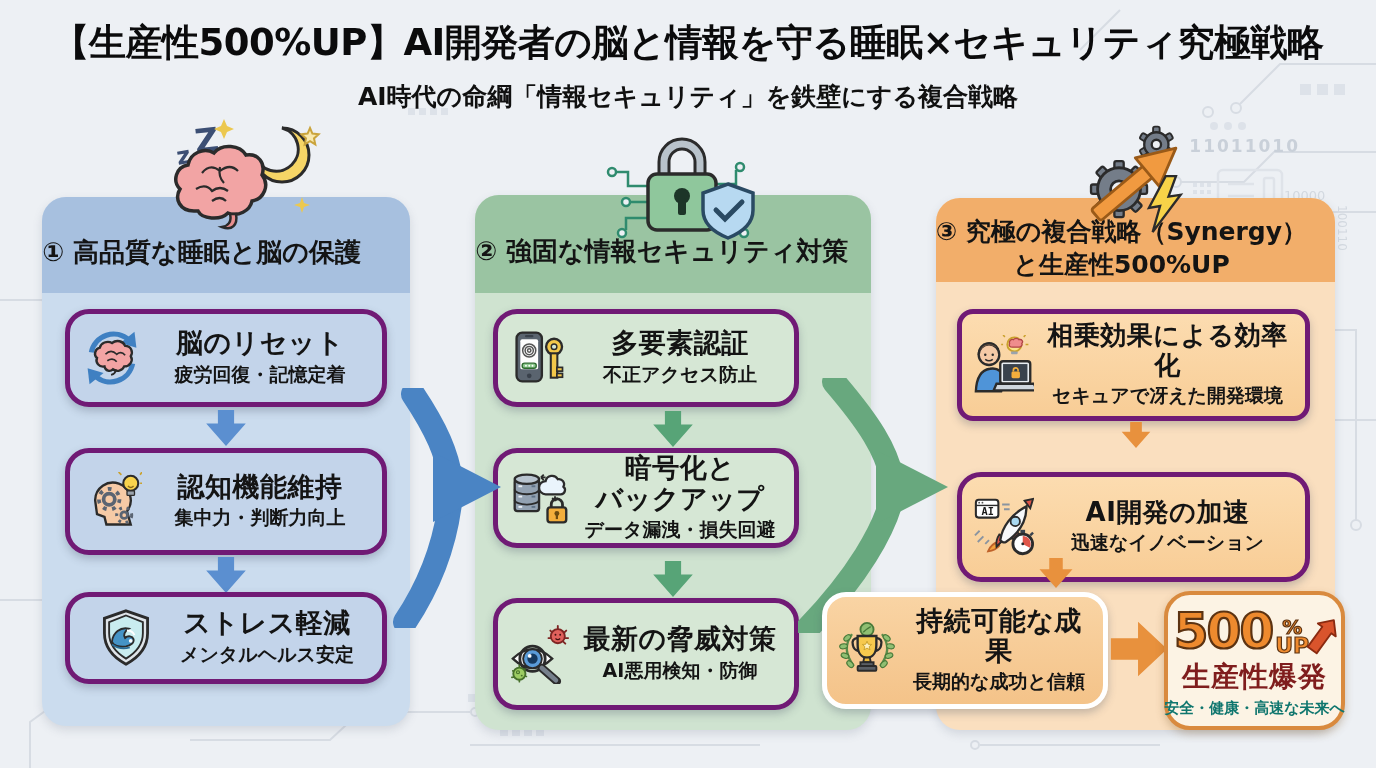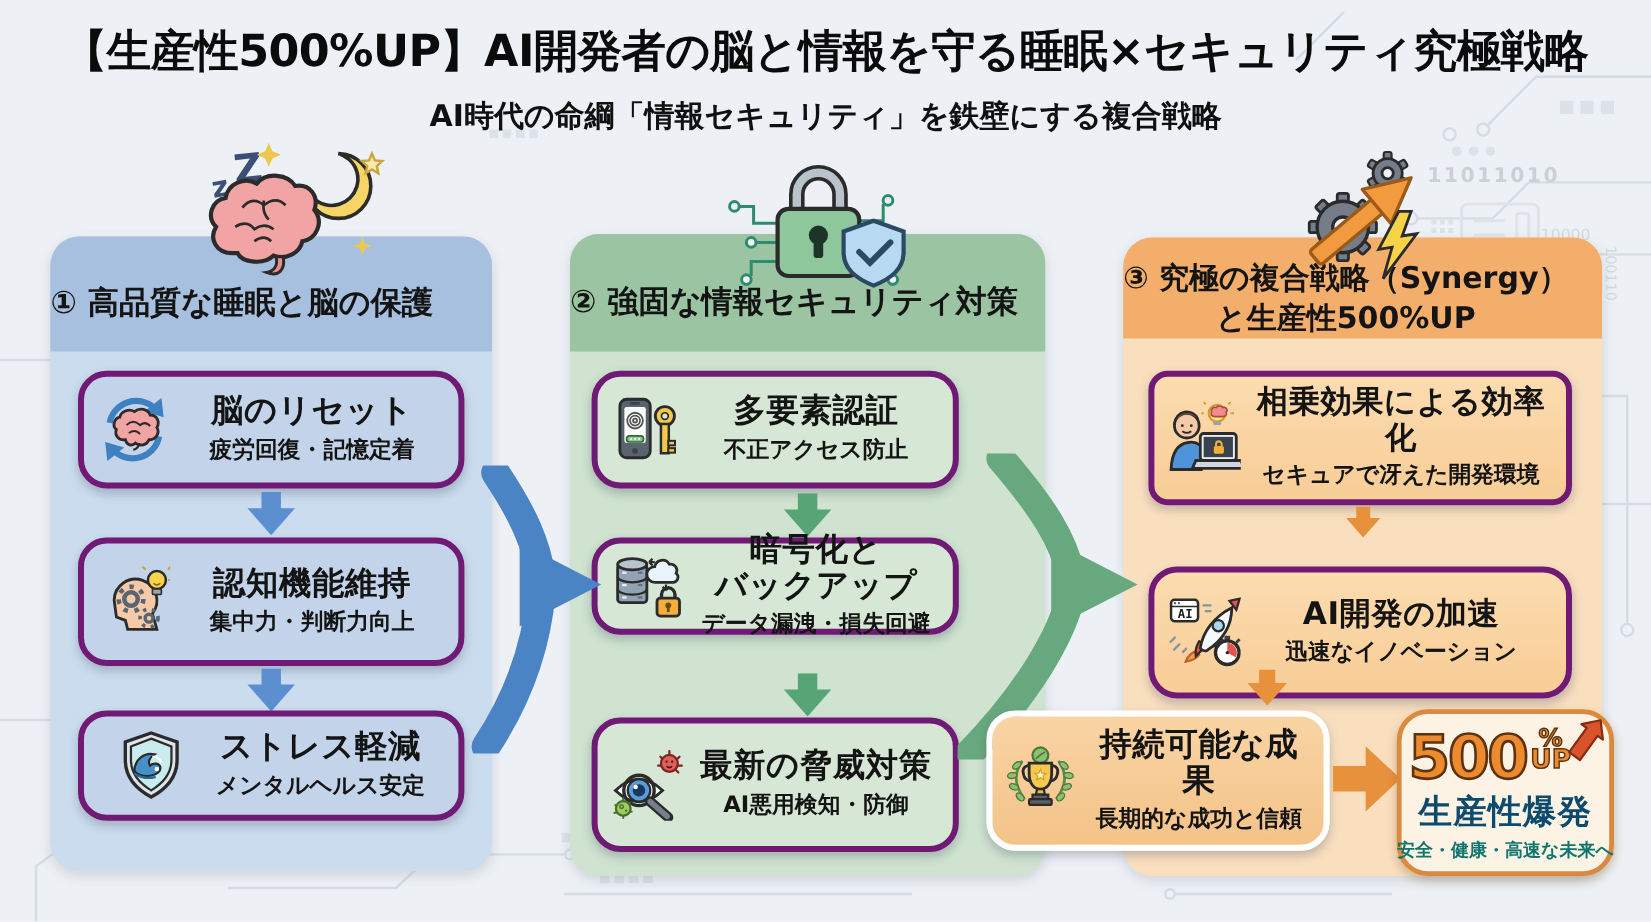--- a/index.html
+++ b/index.html
@@ -31,21 +31,21 @@
   .card-icon{flex:0 0 60px;height:60px;}
   .card-text{flex:1;text-align:center;color:#141414;}
   .card-title{display:block;font-size:27px;font-weight:800;line-height:1.12;letter-spacing:.5px;}
   .card-sub{display:block;font-size:19px;font-weight:700;margin-top:3px;}
   .col-synergy .card-title{font-size:26px;}
 
   .col-sleep .card,.col-security .card{left:23px;width:322px;}
   .col-security .card{left:18px;width:306px;}
   .col-synergy .card{left:21px;width:353px;}
   .c1-b1{top:112px;height:98px;}  .c1-b2{top:251px;height:107px;}  .c1-b3{top:395px;height:92px;padding-left:26px;}
-  .c2-b1{top:114px;height:98px;}  .c2-b2{top:253px;height:81px;}  .c2-b3{top:403px;height:112px;}
+  .c2-b1{top:114px;height:98px;}  .c2-b2{top:253px;height:100px;}  .c2-b3{top:403px;height:112px;}
   .c3-b1{top:111px;height:112px;border-radius:16px;} .c3-b2{top:250px;height:110px;margin-top:24px;}
 
   .darrow{position:absolute;left:50%;transform:translateX(-50%);width:46px;height:36px;}
   .c1-a1{top:213px;} .c1-a2{top:360px;}
   .c2-a1{top:216px;} .c2-a2{top:366px;}
   .c3-a1{top:224px;height:26px;width:44px;}
   .c3-a2{left:98px;transform:none;top:360px;height:30px;width:44px;}
   .darrow path{fill:var(--arrow);}
 
   .top-icon{position:absolute;z-index:3;}
@@ -60,27 +60,27 @@
   .card-sustain{position:absolute;left:822px;top:592px;width:286px;height:117px;z-index:4;
     border:5px solid #fff;border-radius:24px;box-shadow:0 4px 8px rgba(70,80,100,.30);
     display:flex;align-items:center;padding:0 8px 0 10px;box-sizing:border-box;gap:6px;background:var(--card2);}
   .card-sustain .card-title{font-size:27px;}
   .arrow-right{position:absolute;left:1110px;top:617px;width:58px;height:64px;z-index:4;}
 
   .final-box{position:absolute;left:1164px;top:591px;width:181px;height:139px;z-index:4;
     background:var(--fb-bg);border:4px solid var(--fb-border);border-radius:26px;
     box-shadow:0 4px 8px rgba(120,80,30,.30);display:flex;flex-direction:column;
     align-items:center;justify-content:center;box-sizing:border-box;padding-top:2px;}
-  .fb-row{display:flex;align-items:flex-start;gap:1px;line-height:1;}
+  .fb-row{display:flex;align-items:flex-end;gap:1px;line-height:1;}
   .fb-num{font-size:50px;font-weight:900;color:var(--fb-num);-webkit-text-stroke:2.2px var(--fb-stroke);letter-spacing:-2px;}
   .fb-stack{display:flex;flex-direction:column;align-items:center;line-height:.9;margin-left:2px;}
   .fb-pct{font-size:20px;font-weight:900;color:var(--fb-num);-webkit-text-stroke:1.2px var(--fb-stroke);}
   .fb-up{font-size:22px;font-weight:900;color:var(--fb-num);-webkit-text-stroke:1.2px var(--fb-stroke);}
   .fb-arrow{width:24px;height:38px;overflow:visible;margin-left:1px;margin-top:-8px;}
-  .fb-title{font-size:28px;font-weight:900;color:#0c4a6e;margin-top:2px;letter-spacing:1px;}
+  .fb-title{font-size:28px;font-weight:900;color:#7f1d1d;margin-top:2px;letter-spacing:1px;}
   .fb-sub{font-size:15px;font-weight:800;color:#0f766e;margin-top:3px;white-space:nowrap;}
 </style>
 </head>
 <body>
 
 <div class="stage">
 
   <svg class="bg-circuit">
     <g stroke="#d7dce3" stroke-width="2" fill="none">
       <path d="M1240 104 L1280 64 L1376 64"></path>

